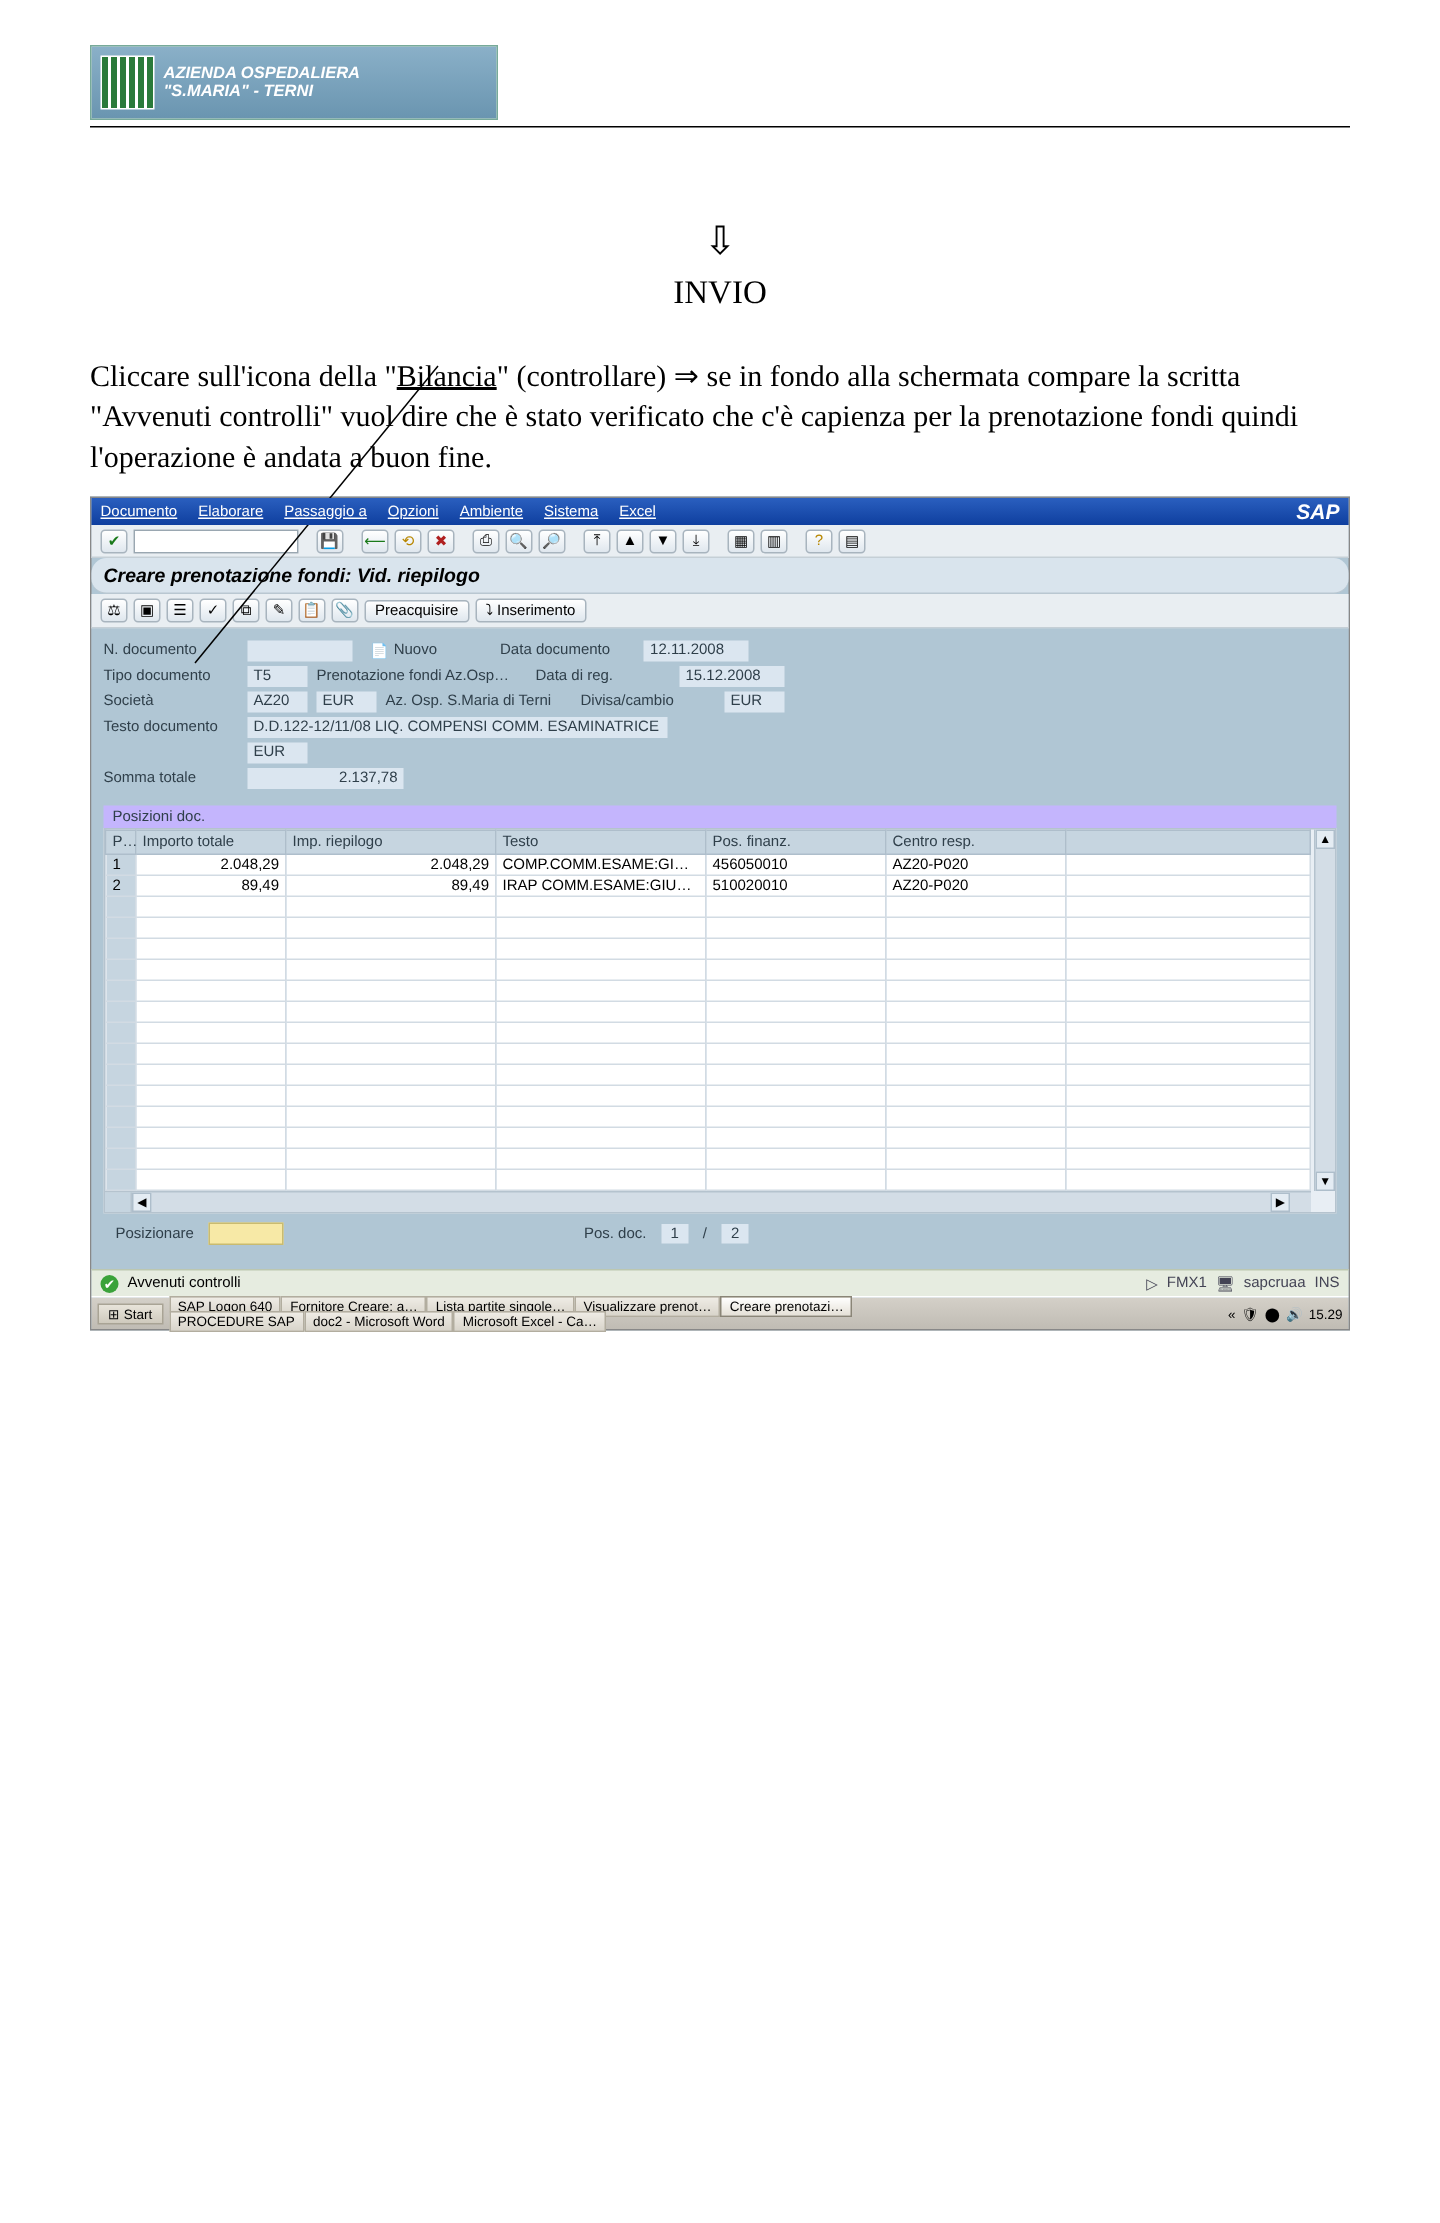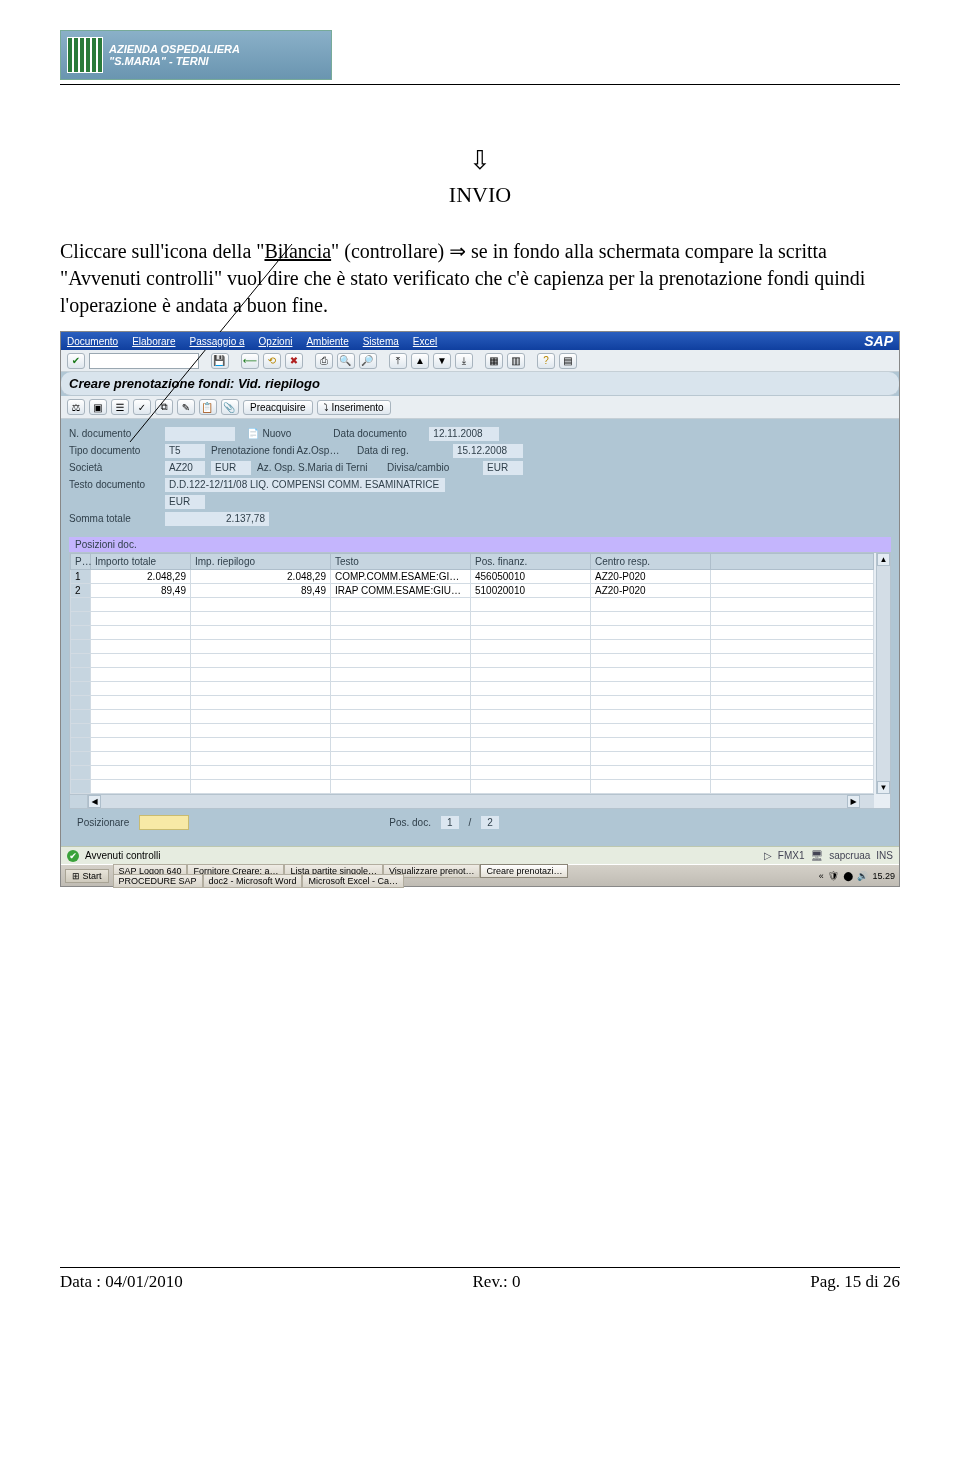--- a/index.html
+++ b/index.html
@@ -411,19 +411,14 @@
         <span>«</span>
         <span>🛡</span>
         <span>⬤</span>
         <span>🔊</span>
         <span>15.29</span>
       </span>
     </div>
 
   </div>
 
-  <div class="footer-row">
-    <span>Data : 04/01/2010</span>
-    <span>Rev.: 0</span>
-    <span>Pag. 15 di 26</span>
-  </div>
 
 </div>
 
 </body></html>

